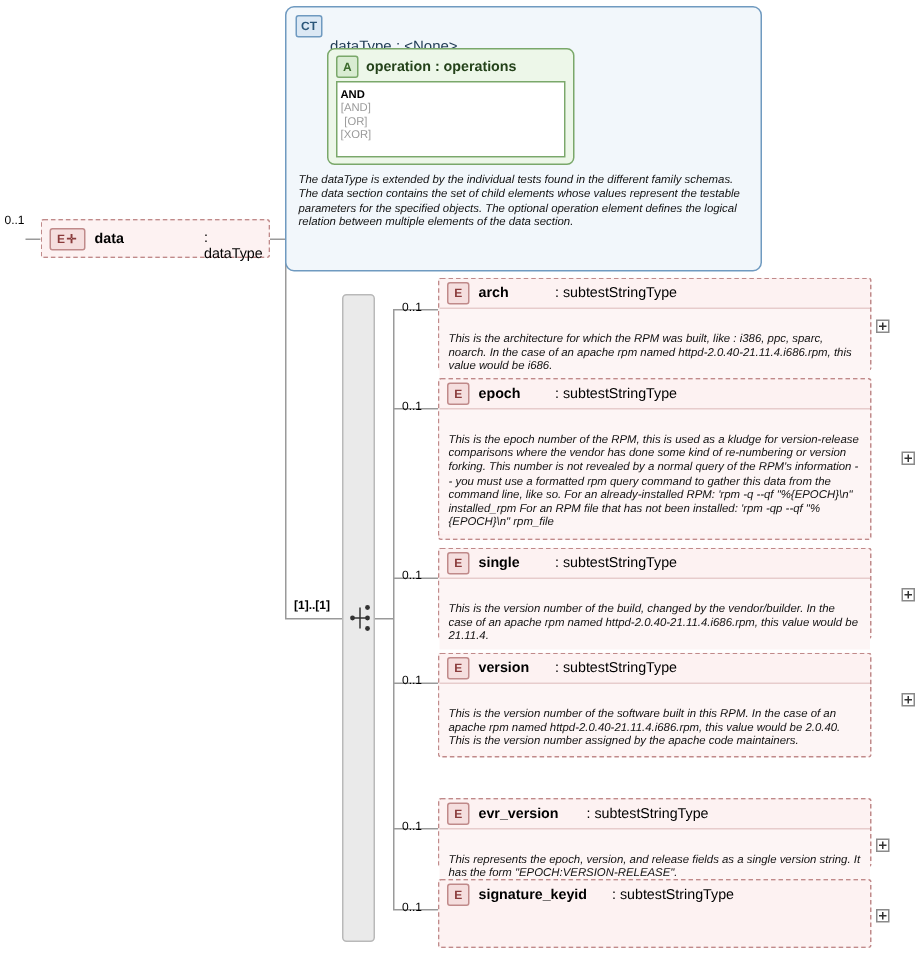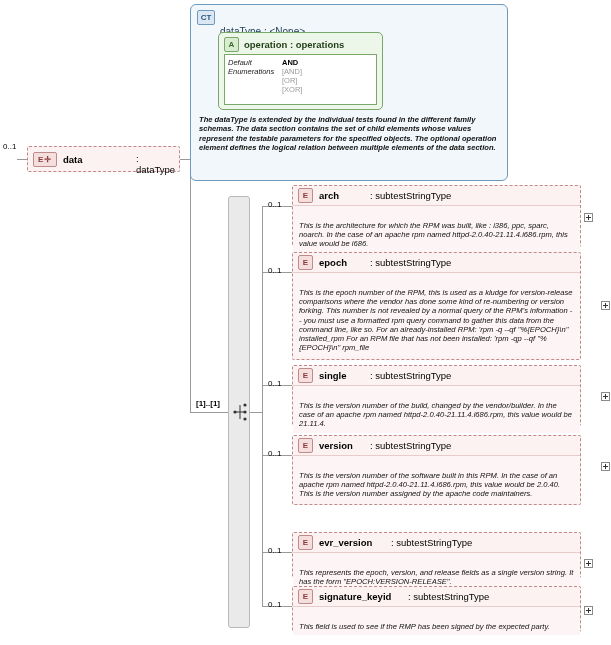--- a/index.html
+++ b/index.html
@@ -114,31 +114,30 @@
     font-size: 7.5px;
     color: #222;
     line-height: 9px;
   }
   .attr-valcol {
     padding: 3px 0 0 2px;
     font-size: 7.5px;
     line-height: 9px;
   }
   .attr-valcol .bold { font-weight: bold; color: #000; }
-  .attr-valcol .grey { color: #9a9a9a; }
+  .attr-valcol .grey { color: #9a9a9a; text-align: center; }
   
   .ct-doc {
     position: absolute;
     left: 8px; top: 110px;
     width: 300px;
     font-style: italic;
     font-size: 7.6px;
     line-height: 9.4px;
     color: #111;
-    font-weight: bold;
   }
   
   .data-box {
     left: 27px; top: 146px;
     width: 153px; height: 26px;
     border: 1px dashed #c08a8a;
     background: #fdf2f2;
     border-radius: 2px;
   }
   .data-inner {
@@ -264,24 +263,20 @@
       <span class="tag" data-name="complex-type-icon">CT</span>
       <span class="ct-title" data-name="complex-type-title">dataType : &lt;None&gt;</span>
     </div>
 
     <div class="attr-box" data-name="attribute-group-box">
       <div class="attr-header" data-name="attribute-group-header">
         <span class="tag a" data-name="attribute-icon">A</span>
         <span class="attr-title" data-name="attribute-group-title">operation : operations</span>
       </div>
       <div class="attr-inner" data-name="attribute-group-details">
-        <div class="attr-labelcol" data-name="attribute-detail-labels">
-          <div data-name="default-label">Default</div>
-          <div data-name="enumerations-label">Enumerations</div>
-        </div>
         <div class="attr-valcol" data-name="attribute-detail-values">
           <div class="bold" data-name="default-value">AND</div>
           <div class="grey" data-name="enumeration-value-and">[AND]</div>
           <div class="grey" data-name="enumeration-value-or">[OR]</div>
           <div class="grey" data-name="enumeration-value-xor">[XOR]</div>
         </div>
       </div>
     </div>
 
     <div class="ct-doc" data-name="complex-type-documentation">The dataType is extended by the individual tests found in the different family schemas.  The data section contains the set of child elements whose values represent the testable parameters for the specified objects.  The optional operation element defines the logical relation between multiple elements of the data section.</div>
@@ -363,17 +358,16 @@
   </div>
   <div class="plus" style="left:584px; top:559px;" data-name="expand-evr-version-icon"></div>
 
   <div class="card" style="left:268px; top:600px;" data-name="child-cardinality">0..1</div>
   <div class="child" style="top:586px; height:46px;" data-name="child-element-signature-keyid">
     <div class="child-head" data-name="child-header">
       <span class="tag e" data-name="element-icon">E</span>
       <span class="child-name" data-name="child-name">signature_keyid</span>
       <span class="child-type" data-name="child-type" style="left:115px;">: subtestStringType</span>
     </div>
-    <div class="child-doc" data-name="child-documentation">This field is used to see if the RMP has been signed by the expected party.</div>
   </div>
   <div class="plus" style="left:584px; top:606px;" data-name="expand-signature-keyid-icon"></div>
 
 </div>
 
 </body></html>

